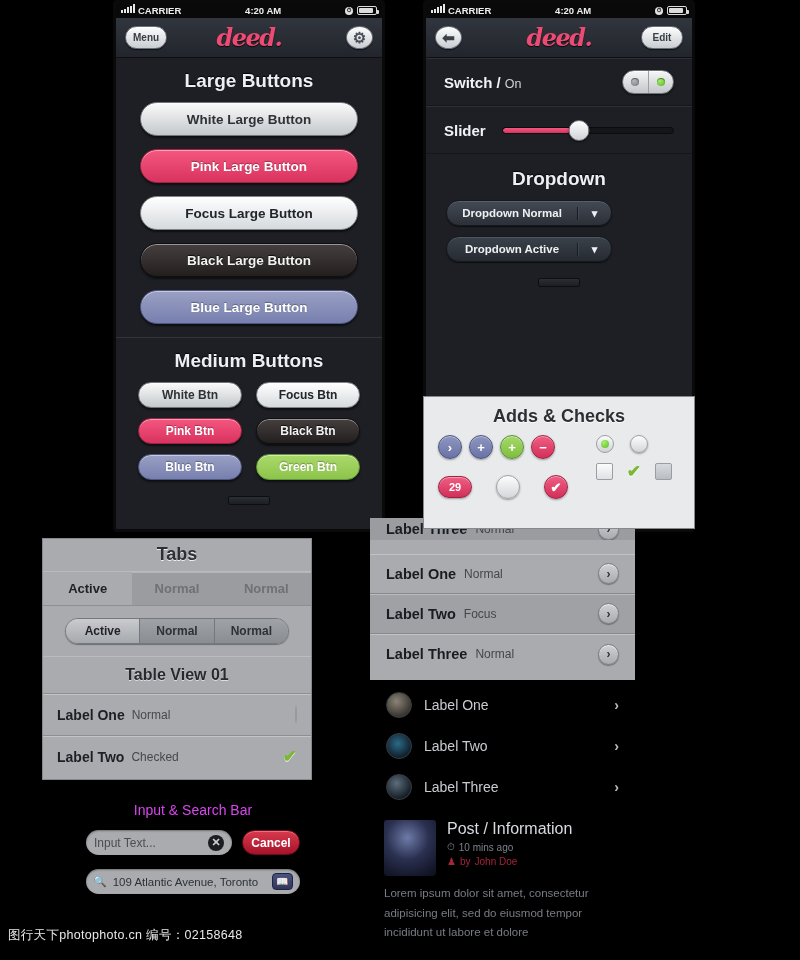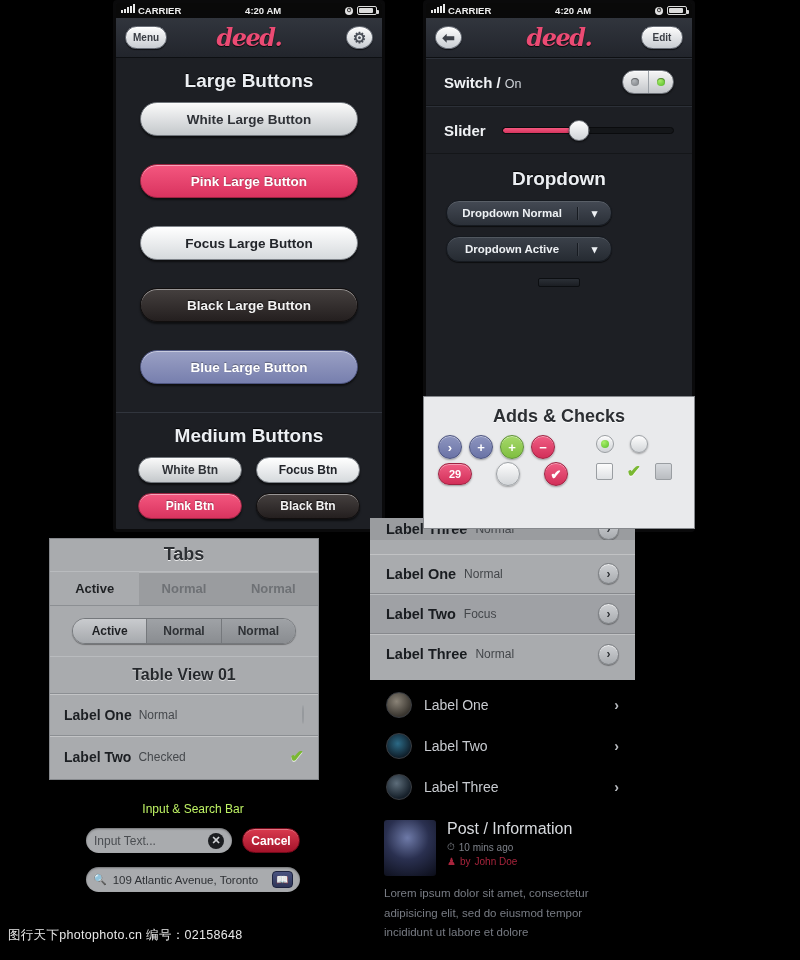--- a/index.html
+++ b/index.html
@@ -72,21 +72,21 @@
     text-align:center; color:#eceff3; font-size:19px; font-weight:bold;
     padding:12px 0 10px; text-shadow:0 -1px 1px rgba(0,0,0,.9);
   }
 
   
   .btn-pill {
     display:flex;align-items:center;justify-content:center;
     border-radius:20px; font-size:13.5px; font-weight:bold;
     box-shadow: 0 2px 2px rgba(0,0,0,.55), inset 0 1px 0 rgba(255,255,255,.45);
   }
-  .lg { height:34px; margin:0 24px 28px; }
+  .lg { height:34px; margin:0 24px 13px; }
   .b-white  { background:linear-gradient(#fafafa,#c4c8cb); border:1px solid #70757b; color:#2f3237; }
   .b-focus  { background:linear-gradient(#ffffff,#d6dadd); border:1px solid #80858b; color:#22252a; }
   .b-pink   { background:linear-gradient(#f4577f,#d9335f); border:1px solid #9d2442; color:#fff;
               text-shadow:0 -1px 1px rgba(0,0,0,.35); }
   .b-black  { background:linear-gradient(#45403f,#241f1f); border:1px solid #110e0e; color:#f2f2f2;
               text-shadow:0 -1px 1px rgba(0,0,0,.8); }
   .b-blue   { background:linear-gradient(#9aa0c4,#777fae); border:1px solid #4e5580; color:#fff;
               text-shadow:0 -1px 1px rgba(0,0,0,.35); }
   .b-green  { background:linear-gradient(#abd96b,#8cc44a); border:1px solid #63953a; color:#fff;
               text-shadow:0 -1px 1px rgba(0,0,0,.3); }
@@ -188,21 +188,21 @@
               text-shadow:0 1px 0 rgba(255,255,255,.6); }
   .tv-row { display:flex;align-items:center; padding:0 14px; height:42px;
             border-bottom:1px solid #8c8f93; box-shadow:inset 0 1px 0 rgba(255,255,255,.3); }
   .tv-row b { font-size:14px; color:#1c1f23; }
   .tv-row span.sub { font-size:12px; color:#45484c; margin-left:7px; }
   .tv-row .right { margin-left:auto; }
   .circ-empty { width:17px;height:17px;border-radius:50%;
                 background:linear-gradient(#f2f3f4,#d5d7da); border:1px solid #96999d; }
 
   
-  .inp-title { text-align:center; color:#bef264; font-size:12px; padding:14px 0 12px; }
+  .inp-title { text-align:center; color:#d946ef; font-size:14px; padding:14px 0 12px; }
   .inp-row { display:flex; align-items:center; gap:10px; padding:0 28px 14px; }
   .inp {
     flex:1; height:25px; border-radius:13px; background:#a9abae;
     display:flex;align-items:center; padding:4px 8px;
     color:#4a4d51; font-size:12px;
     box-shadow:inset 0 1px 2px rgba(0,0,0,.35);
   }
   .inp .x { margin-left:auto; width:16px;height:16px;border-radius:50%;
             background:#1b1d20; color:#cfd1d4; font-size:11px; font-weight:bold;
             display:flex;align-items:center;justify-content:center; }
@@ -382,21 +382,21 @@
   <div class="card-light" style="position:absolute; left:423px; top:396px; width:272px; height:133px; z-index:10;">
     <div class="card-title">Adds &amp; Checks</div>
     <div style="display:flex; justify-content:space-between; align-items:flex-start;">
       <div>
         <div class="addrow">
           <div class="circ c-blue">›</div>
           <div class="circ c-blue">+</div>
           <div class="circ c-green">+</div>
           <div class="circ c-pink">−</div>
         </div>
-        <div class="addrow" style="margin-top:3px;gap:24px;">
+        <div class="addrow" style="margin-top:16px;gap:24px;">
           <div class="badge">29</div>
           <div class="circ c-white"></div>
           <div class="circ c-pink">✔</div>
         </div>
       </div>
       <div style="padding-right:22px;">
         <div style="display:flex; gap:16px;">
           <div class="radio">
               <i></i>
             </div>
@@ -404,21 +404,21 @@
         </div>
         <div style="display:flex; gap:14px; margin-top:10px; align-items:center;">
           <div class="chk"></div>
           <span class="tick">✔</span>
           <div class="chk grey"></div>
         </div>
       </div>
     </div>
   </div>
 
-  <div class="card-light" style="position:absolute; left:49px; top:538px; width:270px; height:242px; background:#a9abae;">
+  <div class="card-light" style="position:absolute; left:42px; top:538px; width:270px; height:242px; background:#a9abae;">
     <div class="card-title" style="padding:5px 0 6px;">Tabs</div>
     <div class="tabs">
       <div class="tab act">Active</div>
       <div class="tab nor">Normal</div>
       <div class="tab nor">Normal</div>
     </div>
     <div class="seg">
       <div class="s-act">Active</div>
       <div class="s-nor">Normal</div>
       <div class="s-nor">Normal</div>

